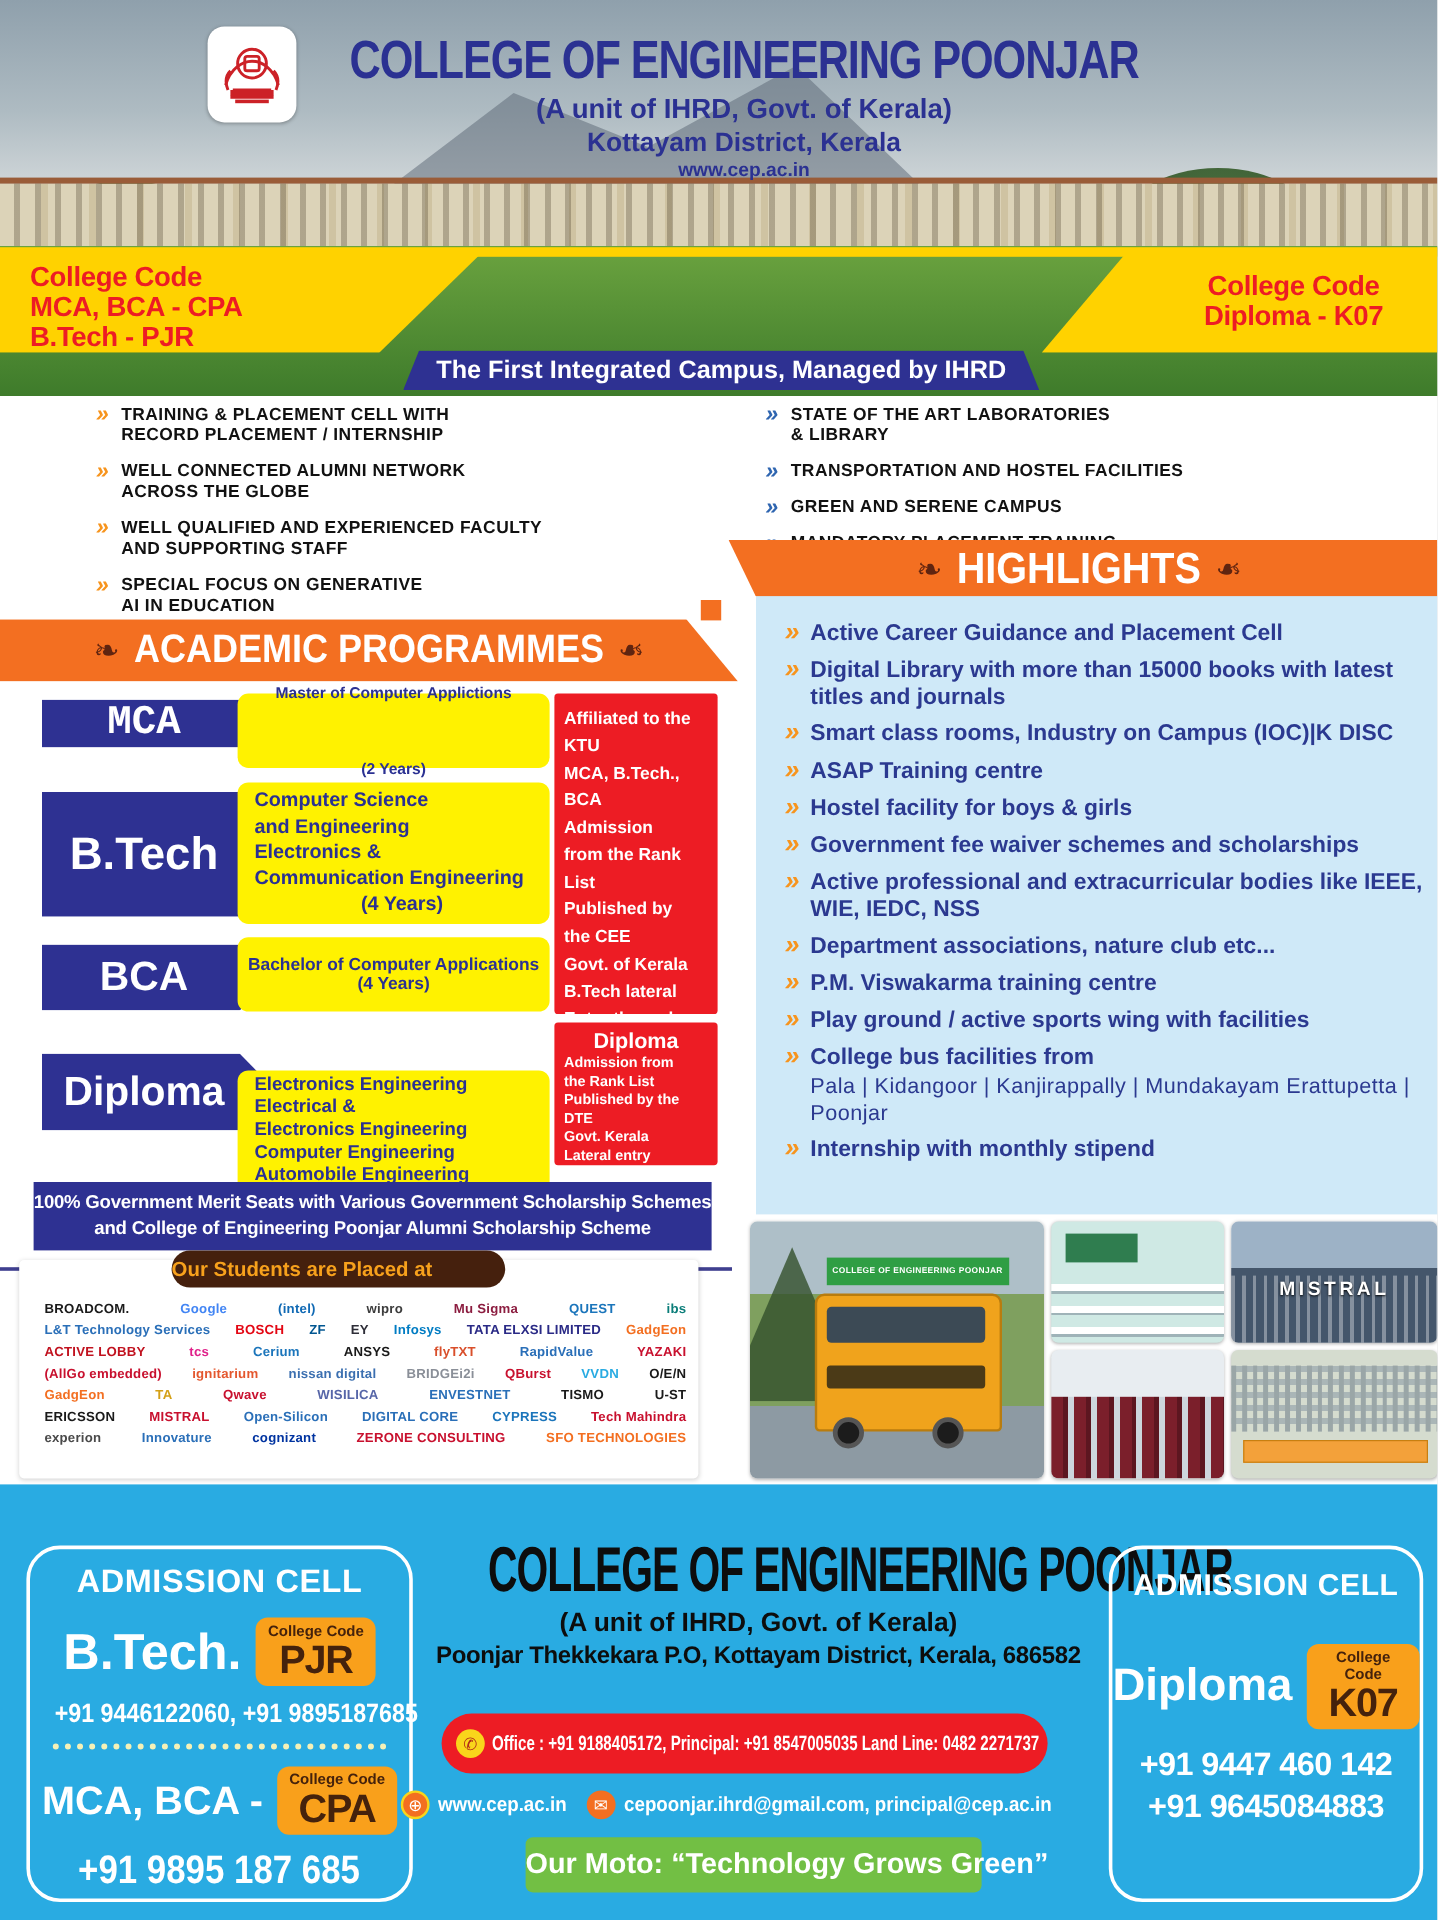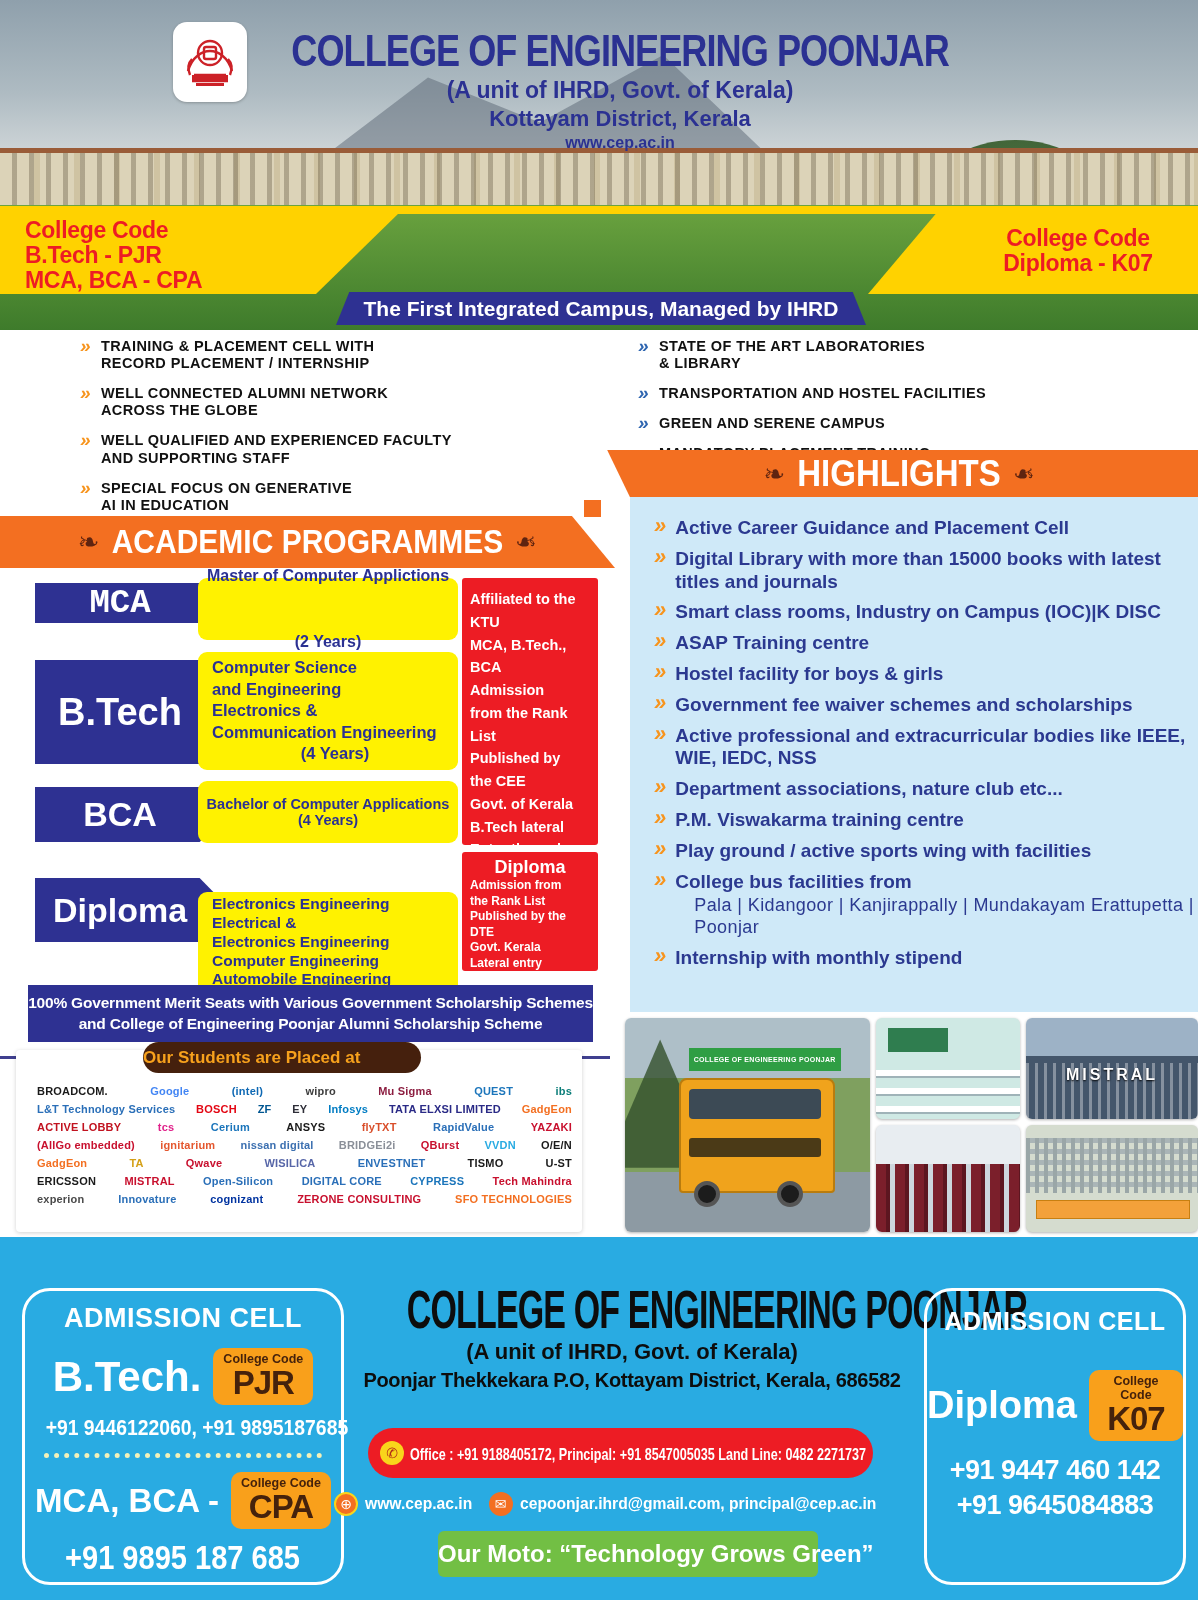--- a/index.html
+++ b/index.html
@@ -68,34 +68,34 @@
     clip-path:polygon(1.2% 0,100% 0,100% 100%,5% 100%);
     display:flex;align-items:center;justify-content:center;gap:12px;}
   .hl-title{color:#fff;font-size:33px;font-weight:900;letter-spacing:0;
     display:inline-block;transform:scaleY(1.1);}
   .orn{color:#5f2410;font-size:26px;line-height:1;}
   .orn.flip{transform:scaleX(-1);display:inline-block;}
   .deco-sq{left:584px;top:500px;width:17px;height:17px;background:#f36f21;}
   .hl-list{left:654px;top:517px;width:540px;display:flex;flex-direction:column;gap:8px;}
   .hl-item{display:flex;align-items:flex-start;color:#2b3990;font-size:19px;font-weight:800;line-height:1.2;}
   .hl-item .chev{color:#f7941d;font-size:22px;margin-right:9px;}
-  .hl-sub{font-weight:400;font-size:18px;letter-spacing:.4px;margin-top:2px;color:#2b3990;margin-left:19px;}
+  .hl-sub{font-weight:400;font-size:18px;letter-spacing:.4px;margin-top:2px;color:#2b3990;}
 
   
   .ap-banner{left:0;top:516px;width:615px;height:52px;background:#f36f21;
     clip-path:polygon(0 0,93% 0,100% 100%,0 100%);
     display:flex;align-items:center;justify-content:center;gap:12px;}
   .ap-title{color:#fff;font-size:30px;font-weight:900;display:inline-block;transform:scaleY(1.1);}
   .prog-label{background:#2e3192;color:#fff;font-weight:800;
     display:flex;align-items:center;justify-content:center;
     clip-path:polygon(0 0,84% 0,100% 50%,84% 100%,0 100%);padding-right:26px;box-sizing:border-box;}
   .prog-desc{background:#fff200;color:#2b3192;font-weight:800;border-radius:9px;
     box-sizing:border-box;text-align:center;display:flex;flex-direction:column;justify-content:center;}
   .lbl-mca{left:35px;top:583px;width:196px;height:40px;font-size:34px;font-family:Liberation Mono, monospace;}
-  .box-mca{left:198px;top:578px;width:260px;height:62px;font-size:16px;gap:48px;}
+  .box-mca{left:198px;top:578px;width:260px;height:62px;font-size:13px;gap:48px;}
   .lbl-btech{left:35px;top:660px;width:196px;height:104px;font-size:38px;}
   .box-btech{left:198px;top:652px;width:260px;height:118px;font-size:16.5px;text-align:left;padding-left:14px;line-height:1.3;}
   .box-btech .yrs{text-align:center;}
   .lbl-bca{left:35px;top:787px;width:196px;height:55px;font-size:34px;}
   .box-bca{left:198px;top:781px;width:260px;height:62px;font-size:14.5px;}
   .lbl-dip{left:35px;top:878px;width:196px;height:64px;font-size:34px;}
   .box-dip{left:198px;top:852px;width:260px;height:119px;font-size:15.5px;text-align:left;padding-left:14px;line-height:1.22;margin-top:40px;}
   .box-dip .yrs{}
   .yrs{font-weight:800;}
 
@@ -218,22 +218,22 @@
   <div class="abs hdr">
     <span class="hdr-title">COLLEGE OF ENGINEERING POONJAR</span>
     <div class="hdr-sub">(A unit of IHRD, Govt. of Kerala)</div>
     <div class="hdr-dist">Kottayam District, Kerala</div>
     <div class="hdr-web">www.cep.ac.in</div>
   </div>
 
   <div class="abs yellow-strip"></div>
   <div class="abs code-left">
     <div class="code-line">College Code</div>
+    <div class="code-line">MCA, BCA - CPA</div>
     <div class="code-line">B.Tech - PJR</div>
-    <div class="code-line">MCA, BCA - CPA</div>
   </div>
   <div class="abs code-right">
     <div class="code-line">College Code</div>
     <div class="code-line">Diploma - K07</div>
   </div>
 
   <div class="abs ribbon">The First Integrated Campus, Managed by IHRD</div>
 
   <div class="abs feats feats-left">
 

